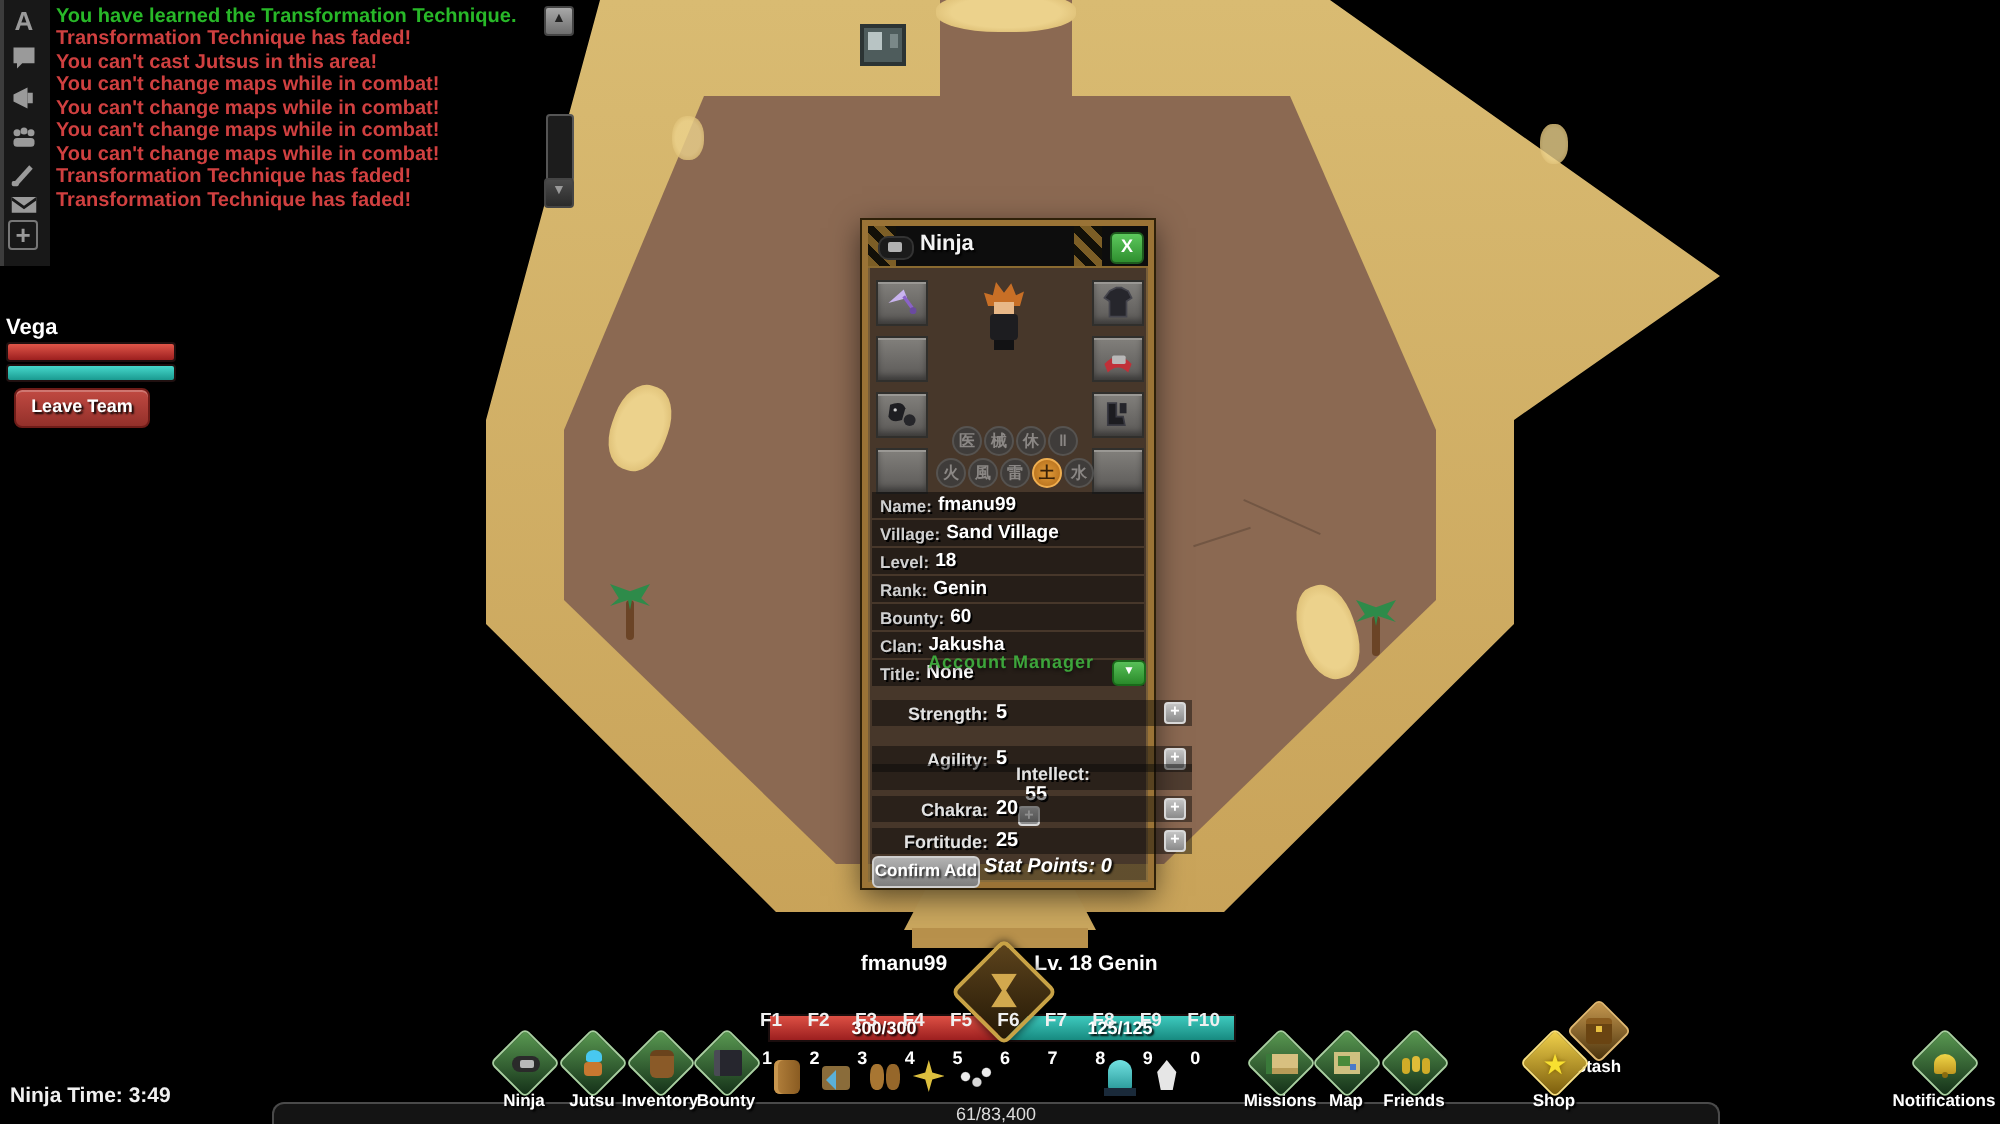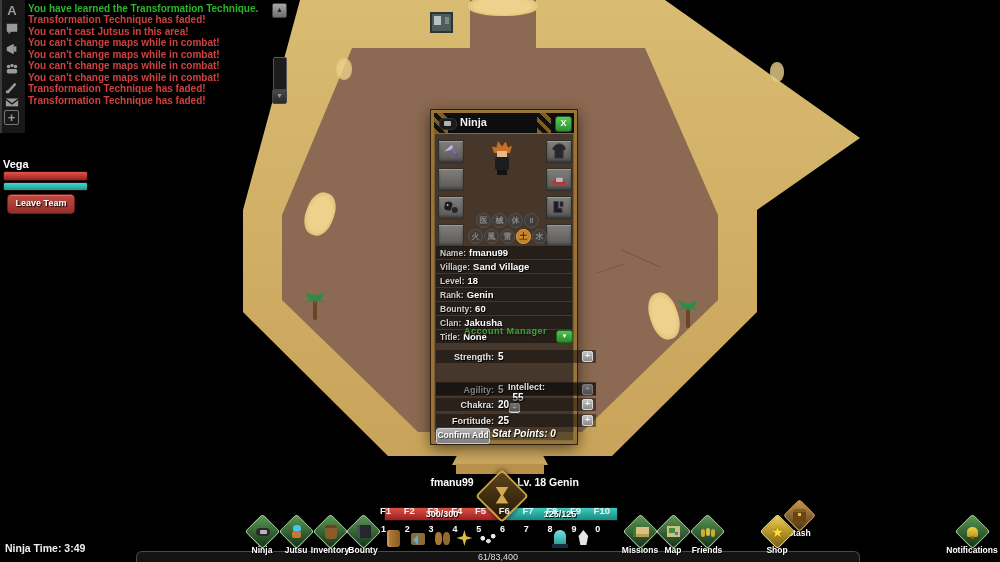--- a/index.html
+++ b/index.html
@@ -328,21 +328,21 @@
       <span class="lb">Title:</span>
       <span class="vl">None</span>
       <span id="title-dd">▼</span>
       </div>
 
     <div class="abs srow" style="top:237px;">
       <span class="lb">Strength:</span>
       <span class="vl">5</span>
       <span class="plus-btn">+</span>
       </div>
-    <div class="abs srow" style="top:270px;">
+    <div class="abs srow" style="top:260px;">
       <span class="lb">Agility:</span>
       <span class="vl">5</span>
       <span class="plus-btn">+</span>
       </div>
     <div class="abs srow" style="top:269px;flex-direction:column;">
       <span class="lb">Intellect:</span>
       <span class="vl">55</span>
       <span class="plus-btn">+</span>
       </div>
     <div class="abs srow" style="top:285px;">

